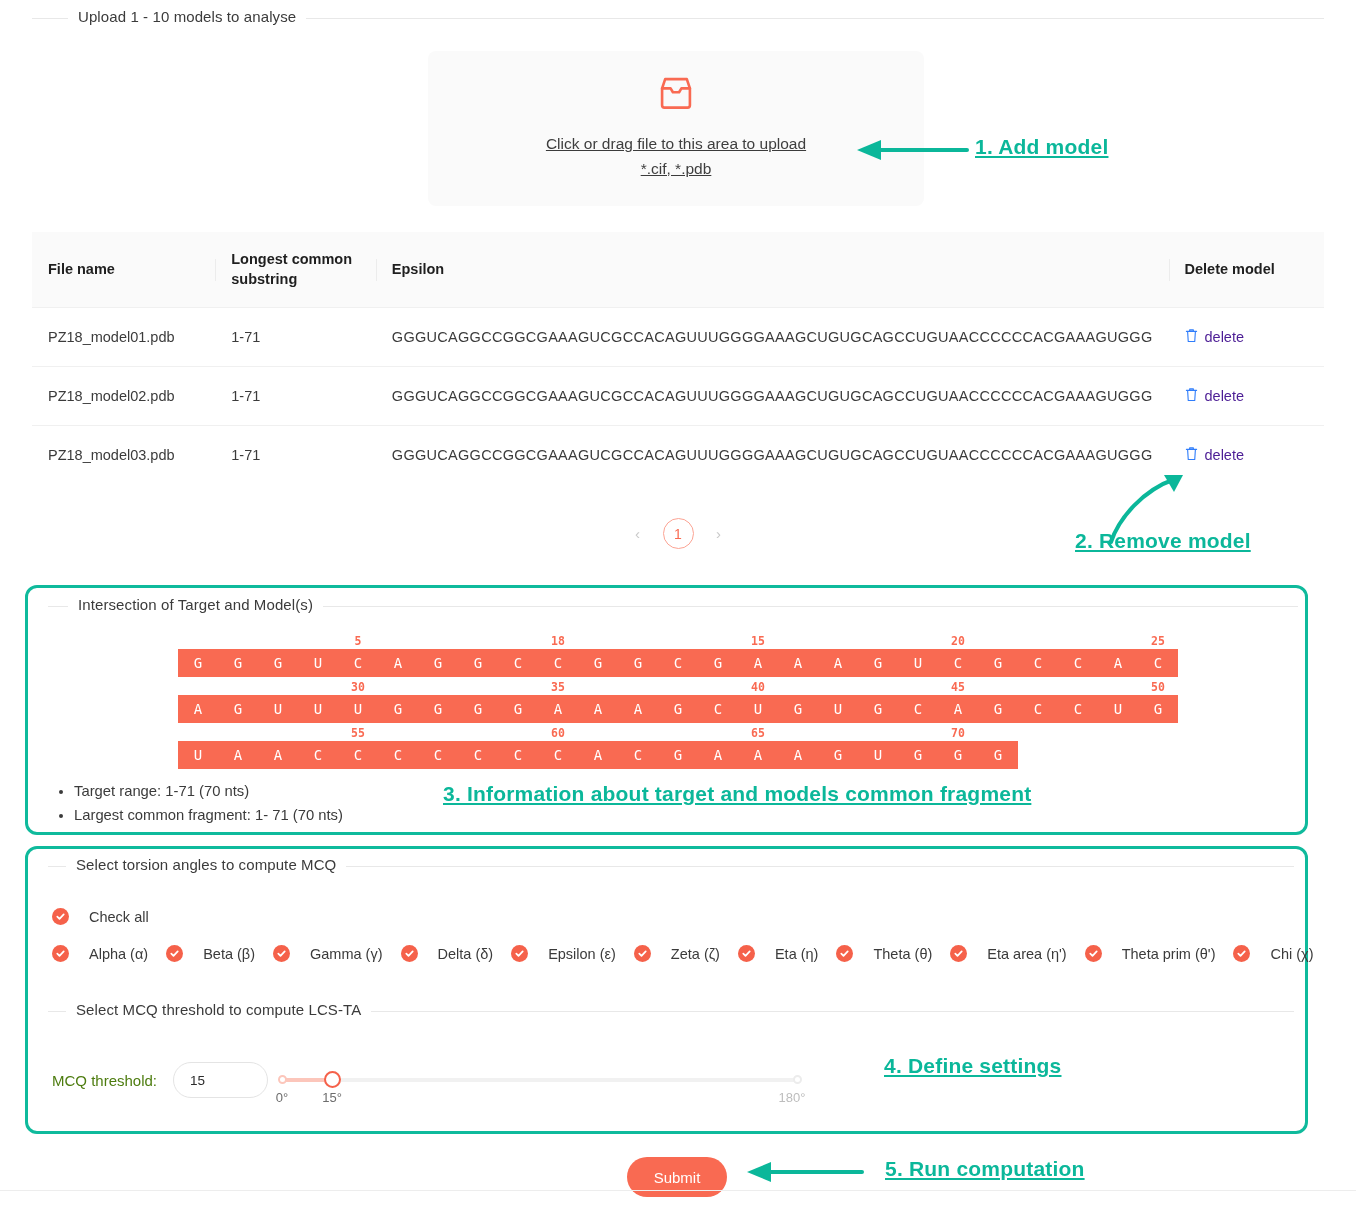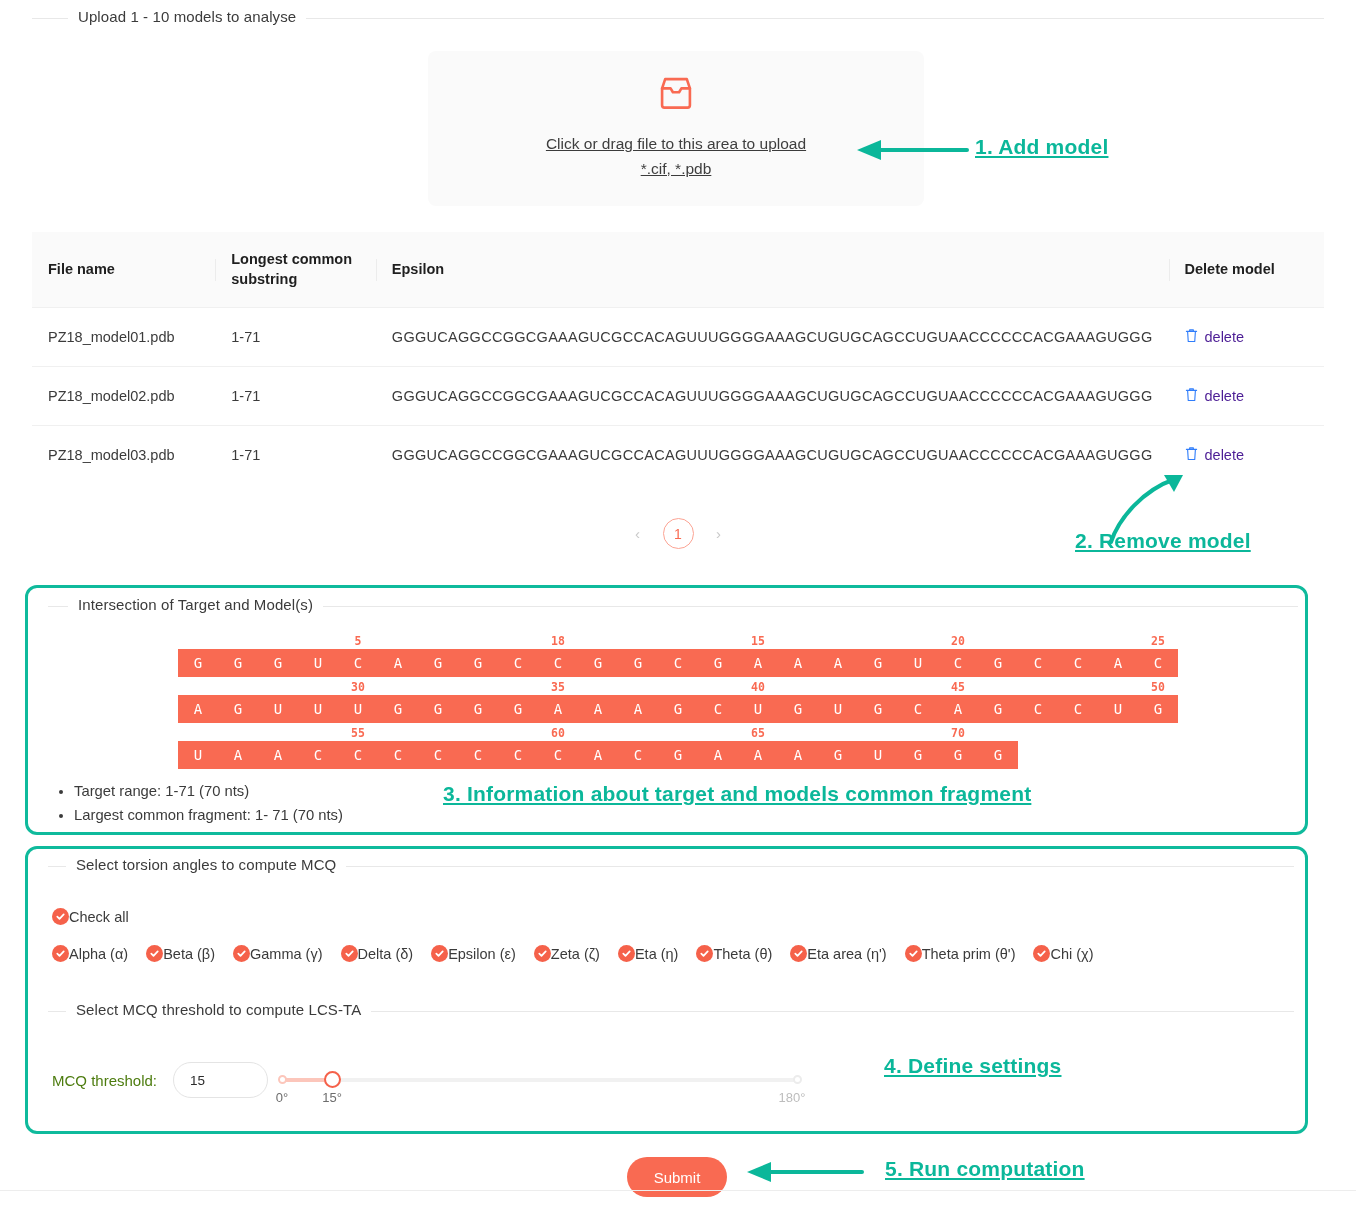--- a/index.html
+++ b/index.html
@@ -183,21 +183,21 @@
 
   .check-all { position: absolute; left: 52px; top: 908px; }
   .angle-row {
     position: absolute;
     left: 52px; top: 945px;
     display: flex; align-items: center;
     gap: 0px;
   }
   .cb-item {
     display: flex; align-items: center;
-    gap: 0;
+    gap: 20px;
     margin-right: 18px;
     font-size: 14.5px;
     color: #3b3b3b;
     cursor: pointer;
     white-space: nowrap;
   }
   .cb {
     width: 17px; height: 17px;
     border-radius: 50%;
     background: #f5614a;

